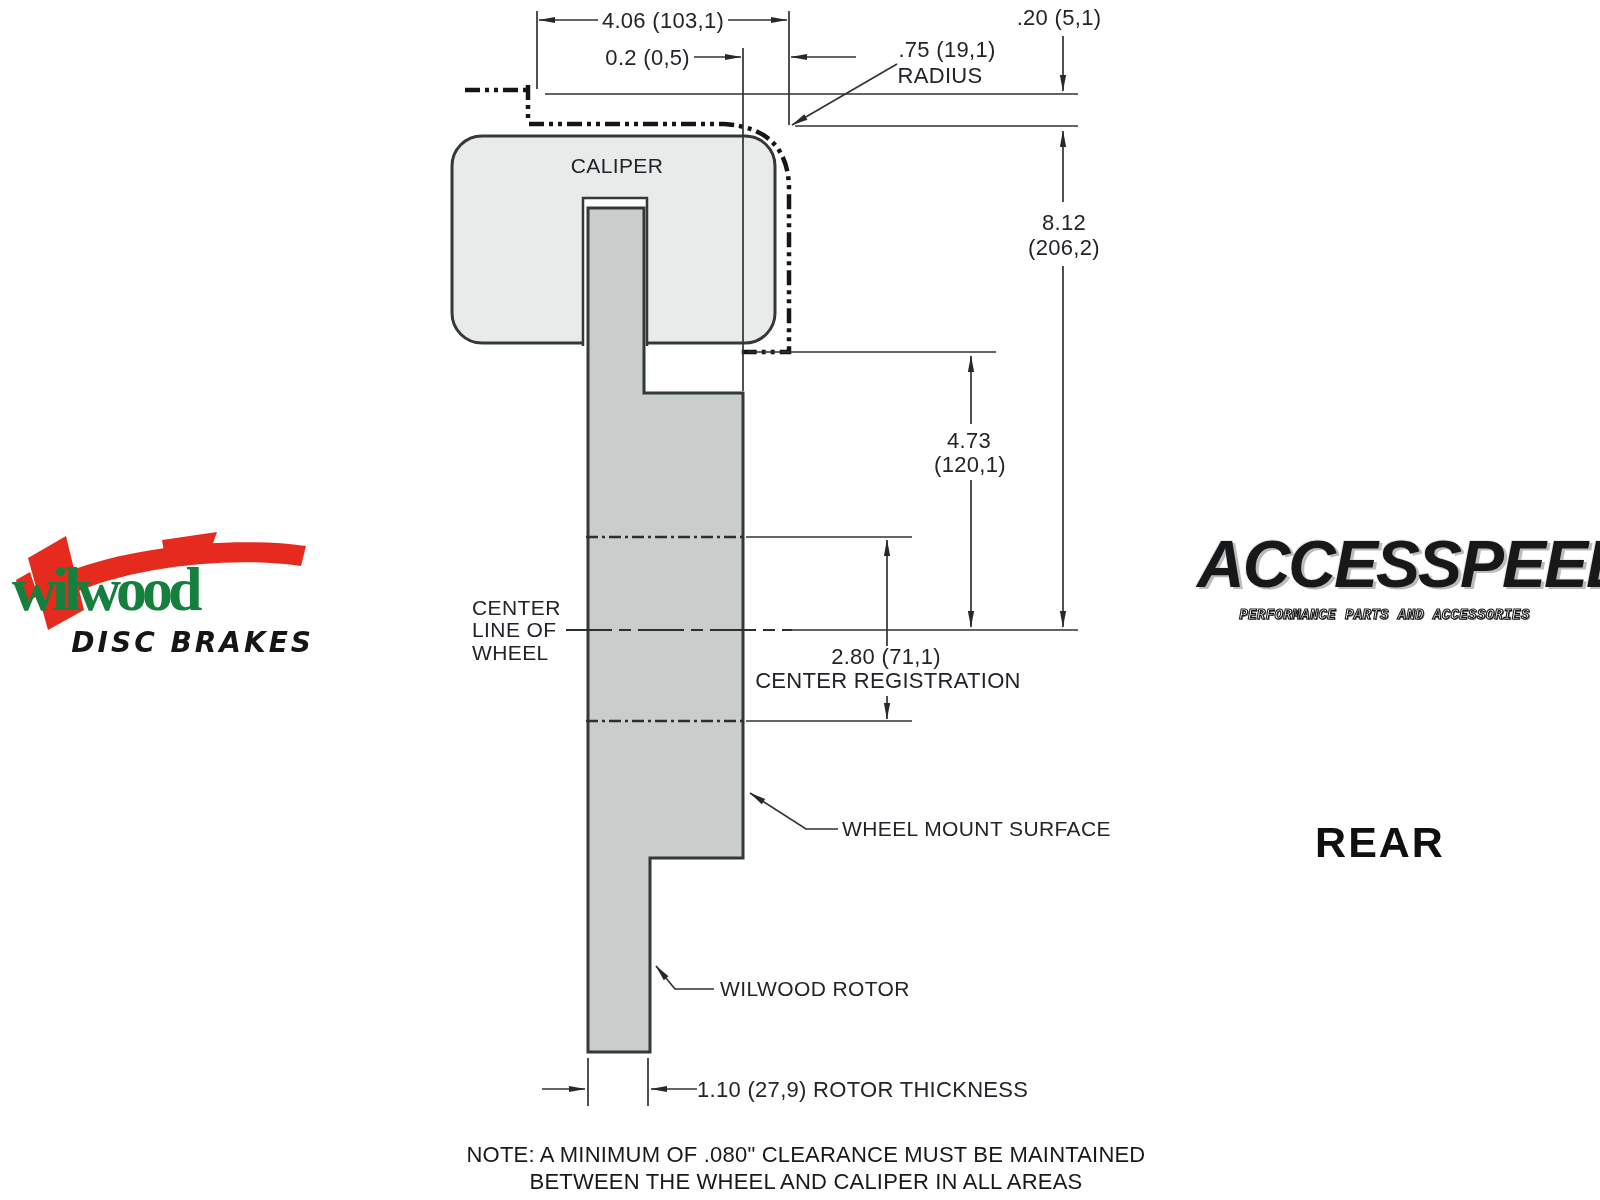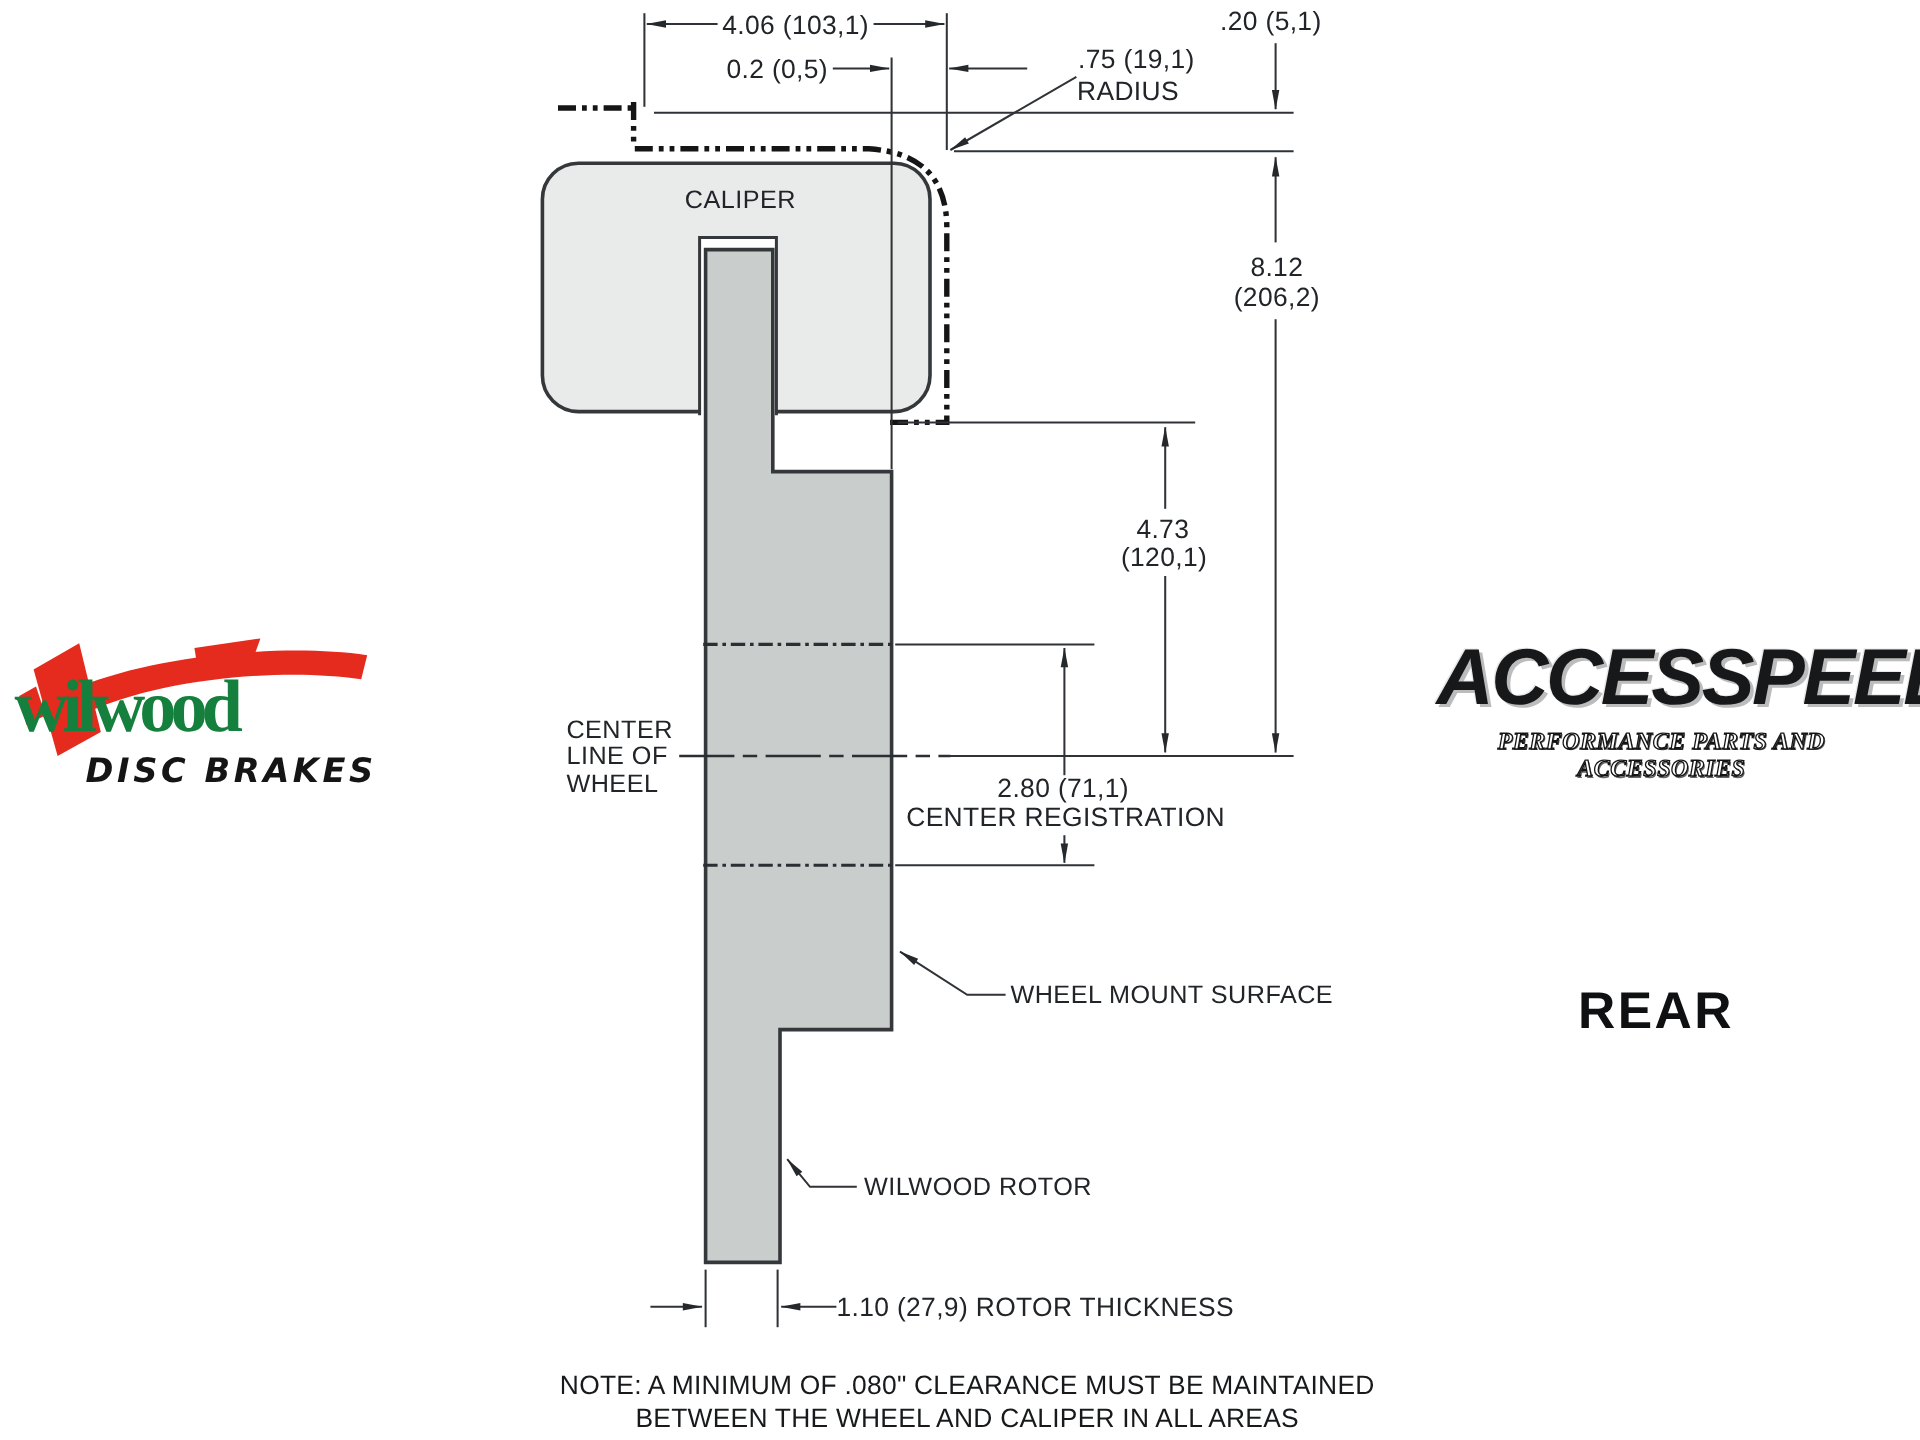--- a/index.html
+++ b/index.html
@@ -18,22 +18,22 @@
   .wilwood .word{position:absolute;left:0px;top:22px;font-family:Liberation Serif, serif;
     font-size:62px;font-weight:800;letter-spacing:-5px;color:#15803d;line-height:1;margin-top:10px;}
   .wilwood .tag{position:absolute;right:0px;top:100px;font-family:"DejaVu Sans",sans-serif;
     font-style:italic;font-weight:800;font-size:28px;letter-spacing:3px;color:#151515;}
 
   
   .accesspeed{position:absolute;left:1197px;top:530px;width:375px;height:125px;text-align:center;}
   .accesspeed .word{font-family:"Liberation Sans",sans-serif;font-style:italic;font-weight:900;
     font-size:66px;letter-spacing:-2px;color:#17181a;line-height:1.05;
     text-shadow:3px 2px 0 #bcbcbc, -1px -1px 0 #e8e8e8;}
-  .accesspeed .tag{margin-top:8px;font-family:Liberation Serif, serif;font-style:italic;
-    font-weight:900;font-size:20px;letter-spacing:.4px;color:#ffffff;
+  .accesspeed .tag{margin-top:8px;font-family:Liberation Mono, monospace;font-style:italic;
+    font-weight:900;font-size:14px;letter-spacing:.4px;color:#ffffff;
     -webkit-text-stroke:1.1px #141414;text-shadow:1px 1px 0 #666;}
 </style>
 </head>
 <body>
 
 <div id="stage">
 
   <svg width="1600" height="1200" viewBox="0 0 1600 1200">
     <defs>
       <marker id="arw" markerUnits="userSpaceOnUse" markerWidth="18" markerHeight="8" refX="16.5" refY="4" orient="auto">

